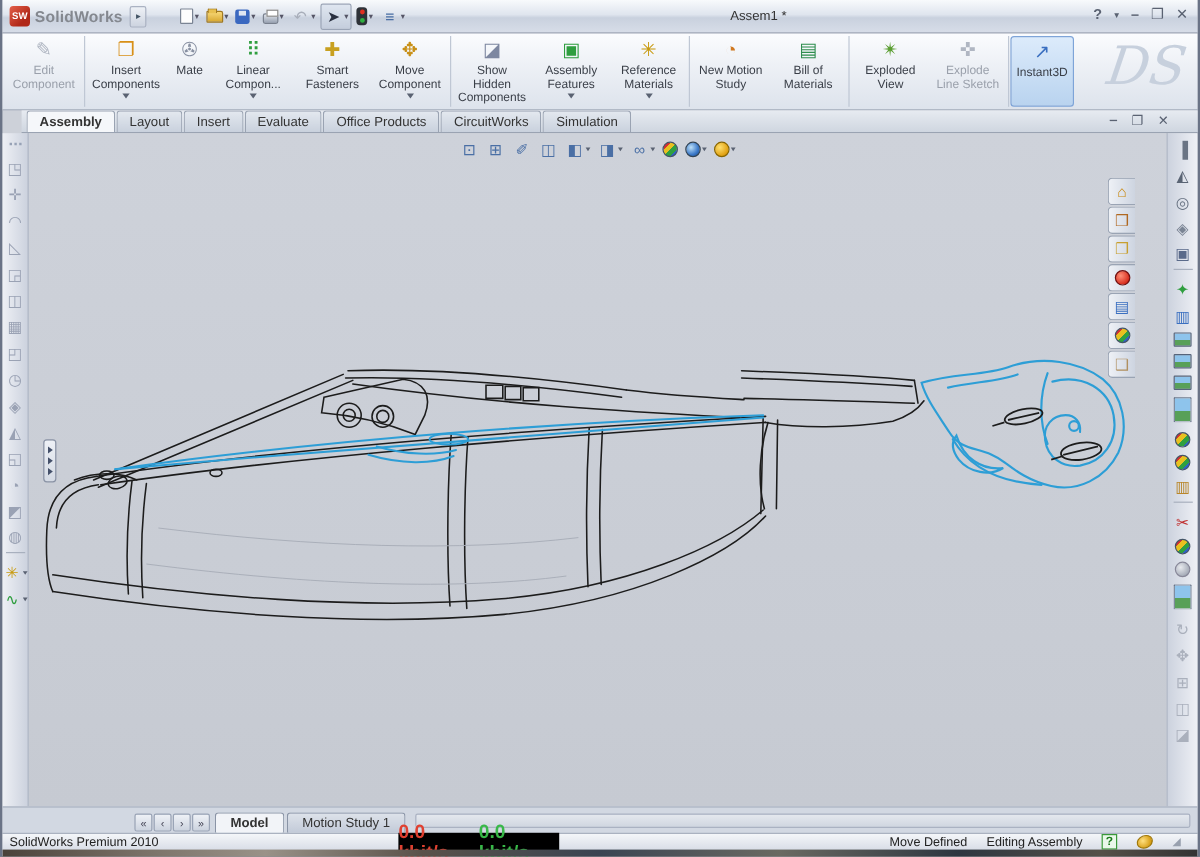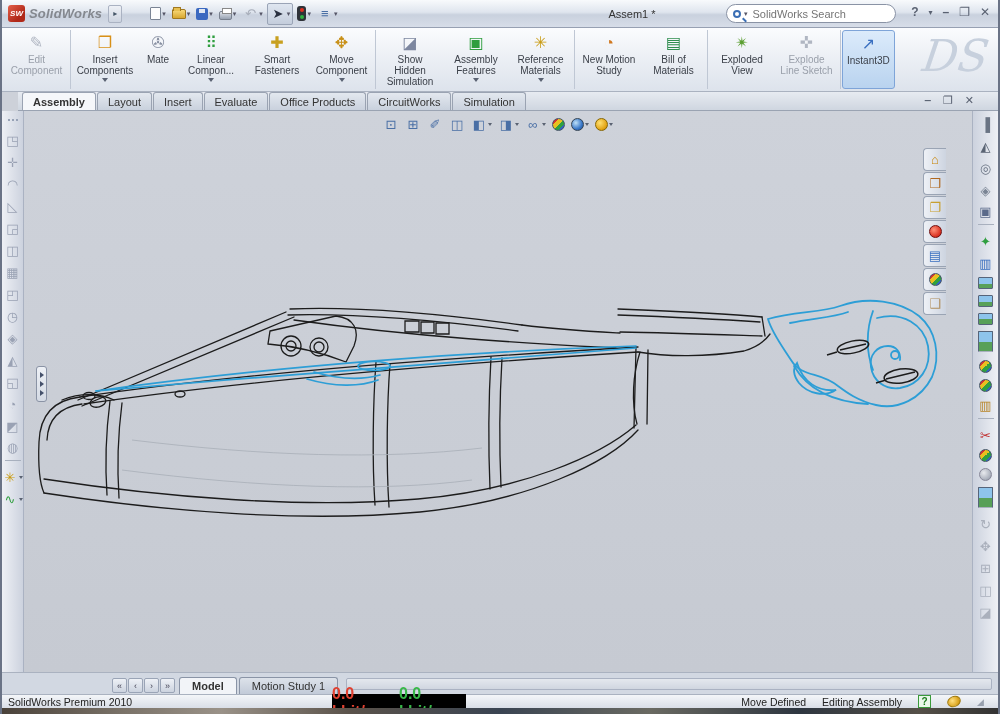--- a/index.html
+++ b/index.html
@@ -3,21 +3,21 @@
 <meta charset="utf-8">
 <style>
   html,body{margin:0;padding:0;background:#222;}
   *{box-sizing:border-box;font-family:"Liberation Sans","DejaVu Sans",sans-serif;}
   #app{position:relative;width:1000px;height:714px;background:#cdd1d9;overflow:hidden;
        border-left:2px solid #6a7386;border-right:2px solid #6a7386;}
   
   .titlebar{position:absolute;left:0;top:0;width:100%;height:28px;
     background:linear-gradient(180deg,#f8fafc 0%,#dfe5ee 45%,#c9d1de 55%,#d7dde8 100%);
     border-bottom:1px solid #97a0b2;display:flex;align-items:center;}
-  .logo{display:flex;align-items:center;gap:4px;padding:0 4px 0 6px;font-style:italic;}
+  .logo{display:flex;align-items:center;gap:4px;padding:0 4px 0 6px;}
   .logo-cube{width:17px;height:17px;border-radius:3px;
     background:linear-gradient(135deg,#e4604a,#b02818 70%);
     color:#fff;font-size:8px;font-weight:bold;display:flex;align-items:center;justify-content:center;}
   .logo-text{font-size:13px;font-weight:bold;color:#84888f;letter-spacing:.2px;}
   .logo-arrow{width:14px;height:18px;border:1px solid #aab2c2;border-radius:2px;
     background:linear-gradient(#eef1f6,#cdd4e0);color:#456;font-size:8px;
     display:flex;align-items:center;justify-content:center;margin-left:2px;}
   .qat{display:flex;align-items:center;gap:2px;margin-left:22px;}
   .qbtn{display:flex;align-items:center;gap:1px;padding:2px 2px;border-radius:2px;}
   .qbtn.pressed{border:1px solid #9aa4b6;background:linear-gradient(#dfe6f0,#c4cddc);}
@@ -179,25 +179,20 @@
           <span class="qdd">▾</span>
         </span>
 
         <span class="qbtn">
           <span class="qico" style="color: rgb(74, 111, 165);">≡</span>
           <span class="qdd show">▾</span>
         </span>
 
     </div>
     <div class="doc-title">Assem1 *</div>
-    <div class="search">
-      <span class="mag"></span>
-      <span class="qdd">▾</span>
-      <input placeholder="SolidWorks Search" style="">
-    </div>
     <div class="win-controls">
       <span>?</span>
       <span style="font-size:8px;">▾</span>
       <span>–</span>
       <span>❐</span>
       <span>✕</span>
     </div>
   </div>
 
   <div class="ribbon">
@@ -233,21 +228,21 @@
       </div>
 
       <div class="rbtn sep">
         <span class="ricon" style="color: rgb(200, 144, 24);">✥</span>
         <span class="rlabel">Move Component</span>
         <span class="rdd show"></span>
       </div>
 
       <div class="rbtn">
         <span class="ricon" style="color: rgb(125, 135, 160);">◪</span>
-        <span class="rlabel">Show Hidden Simulation</span>
+        <span class="rlabel">Show Hidden Components</span>
 
       </div>
 
       <div class="rbtn">
         <span class="ricon" style="color: rgb(47, 158, 63);">▣</span>
         <span class="rlabel">Assembly Features</span>
         <span class="rdd show"></span>
       </div>
 
       <div class="rbtn sep">

